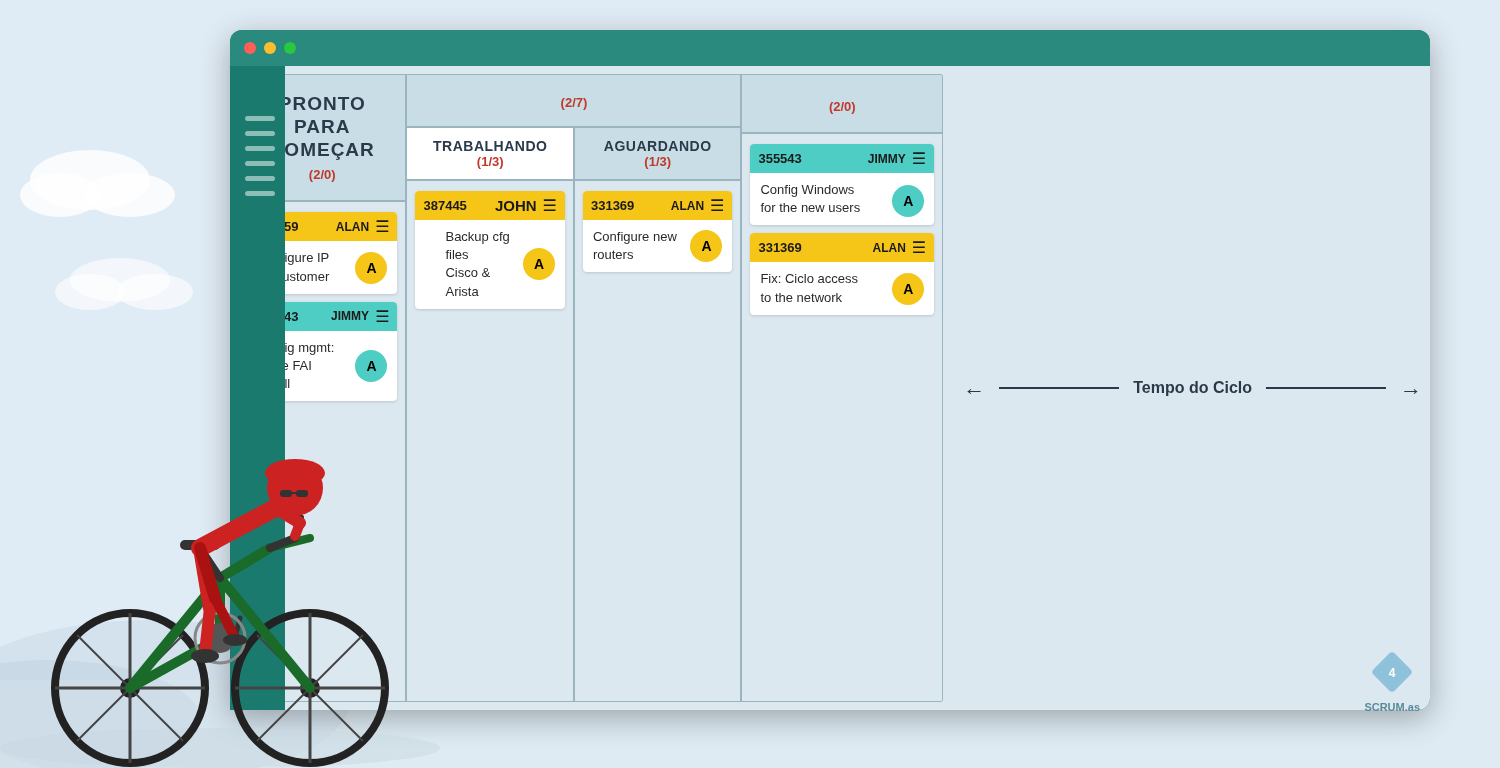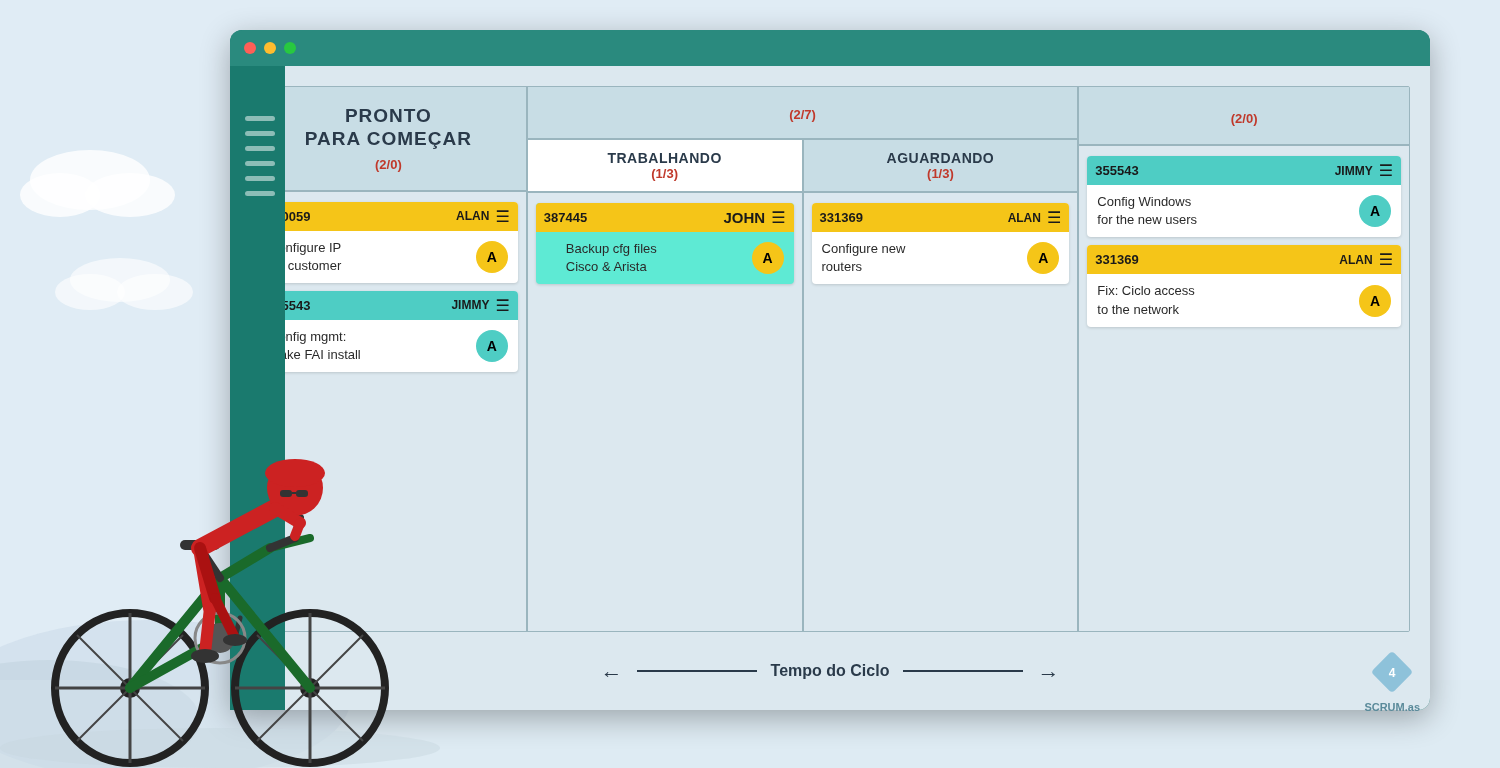--- a/index.html
+++ b/index.html
@@ -39,23 +39,23 @@
       width: 12px; height: 12px;
       border-radius: 50%;
     }
     .traffic-light.red { background: #ff5f57; }
     .traffic-light.yellow { background: #ffbd2e; }
     .traffic-light.green { background: #28c840; }
 
     .browser-content {
       background: #dce8ef;
       height: calc(100% - 36px);
-      padding: 20px;
+      padding: 8px;
       display: flex;
-      flex-direction: column;
+      flex-direction: row;
       gap: 20px;
     }
   </style>
 </head>
 <body>
 
 <svg style="position:absolute;top:0;left:0;width:1500px;height:768px;z-index:0;" viewBox="0 0 1500 768" xmlns="http://www.w3.org/2000/svg">
 
   <rect width="1500" height="768" fill="#e0ecf5"></rect>
 
@@ -191,21 +191,21 @@
           <div style="font-size:13px;color:#c0392b;font-weight:bold;margin-top:4px;">(2/7)</div>
         </div>
         <div style="display:flex;flex:1;">
 
           <div style="flex:1;display:flex;flex-direction:column;border-right:2px solid #9ab5be;">
             <div style="background:#ffffff;padding:10px 8px;text-align:center;border-bottom:2px solid #9ab5be;">
               <div style="font-size:14px;font-weight:900;color:#2a3a4a;letter-spacing:0.5px;">TRABALHANDO</div>
               <div style="font-size:13px;color:#c0392b;font-weight:bold;">(1/3)</div>
             </div>
             <div style="background:#dce8ef;padding:10px 8px;flex:1;">
-              <div style="background:#5eead4;border-radius:4px;overflow:hidden;box-shadow:0 1px 3px rgba(0,0,0,0.15);">
+              <div style="background:#ffffff;border-radius:4px;overflow:hidden;box-shadow:0 1px 3px rgba(0,0,0,0.15);">
                 <div style="display:flex;align-items:center;padding:5px 8px;gap:6px;background:#f5c518;">
                   <span style="font-size:13px;font-weight:900;color:#1a1a1a;">387445</span>
                   <span style="font-size:15px;font-weight:700;color:#1a1a1a;margin-left:auto;">JOHN</span>
                   <span style="font-size:16px;color:#1a1a1a;cursor:pointer;">☰</span>
                 </div>
                 <div style="padding:8px 10px;display:flex;align-items:center;justify-content:space-between;gap:8px;">
                   <div style="font-size:13px;color:#2a2a2a;line-height:1.4;margin-left:20px;">
                     <div>Backup cfg files</div>
                     <div>Cisco &amp; Arista</div>
                   </div>
@@ -245,21 +245,21 @@
           <div style="font-size:13px;color:#c0392b;font-weight:bold;margin-top:6px;">(2/0)</div>
         </div>
         <div style="background:#dce8ef;padding:10px 8px;flex:1;display:flex;flex-direction:column;gap:8px;">
 
           <div style="background:white;border-radius:4px;overflow:hidden;box-shadow:0 1px 3px rgba(0,0,0,0.15);">
             <div style="display:flex;align-items:center;padding:5px 8px;gap:6px;background:#4ecdc4;">
               <span style="font-size:13px;font-weight:900;color:#1a1a1a;">355543</span>
               <span style="font-size:12px;font-weight:900;color:#1a1a1a;margin-left:auto;">JIMMY</span>
               <span style="font-size:16px;color:#1a1a1a;cursor:pointer;">☰</span>
             </div>
-            <div style="padding:8px 10px;display:flex;align-items:center;justify-content:space-between;gap:8px;">
+            <div style="padding:8px 10px;display:flex;align-items:flex-end;justify-content:space-between;gap:8px;">
               <div style="font-size:13px;color:#2a2a2a;line-height:1.4;">
                 <div>Config Windows</div>
                 <div>for the new users</div>
               </div>
               <div style="width:32px;height:32px;border-radius:50%;background:#4ecdc4;display:flex;align-items:center;justify-content:center;font-weight:900;font-size:14px;flex-shrink:0;">A</div>
             </div>
           </div>
 
           <div style="background:white;border-radius:4px;overflow:hidden;box-shadow:0 1px 3px rgba(0,0,0,0.15);">
             <div style="display:flex;align-items:center;padding:5px 8px;gap:6px;background:#f5c518;">

